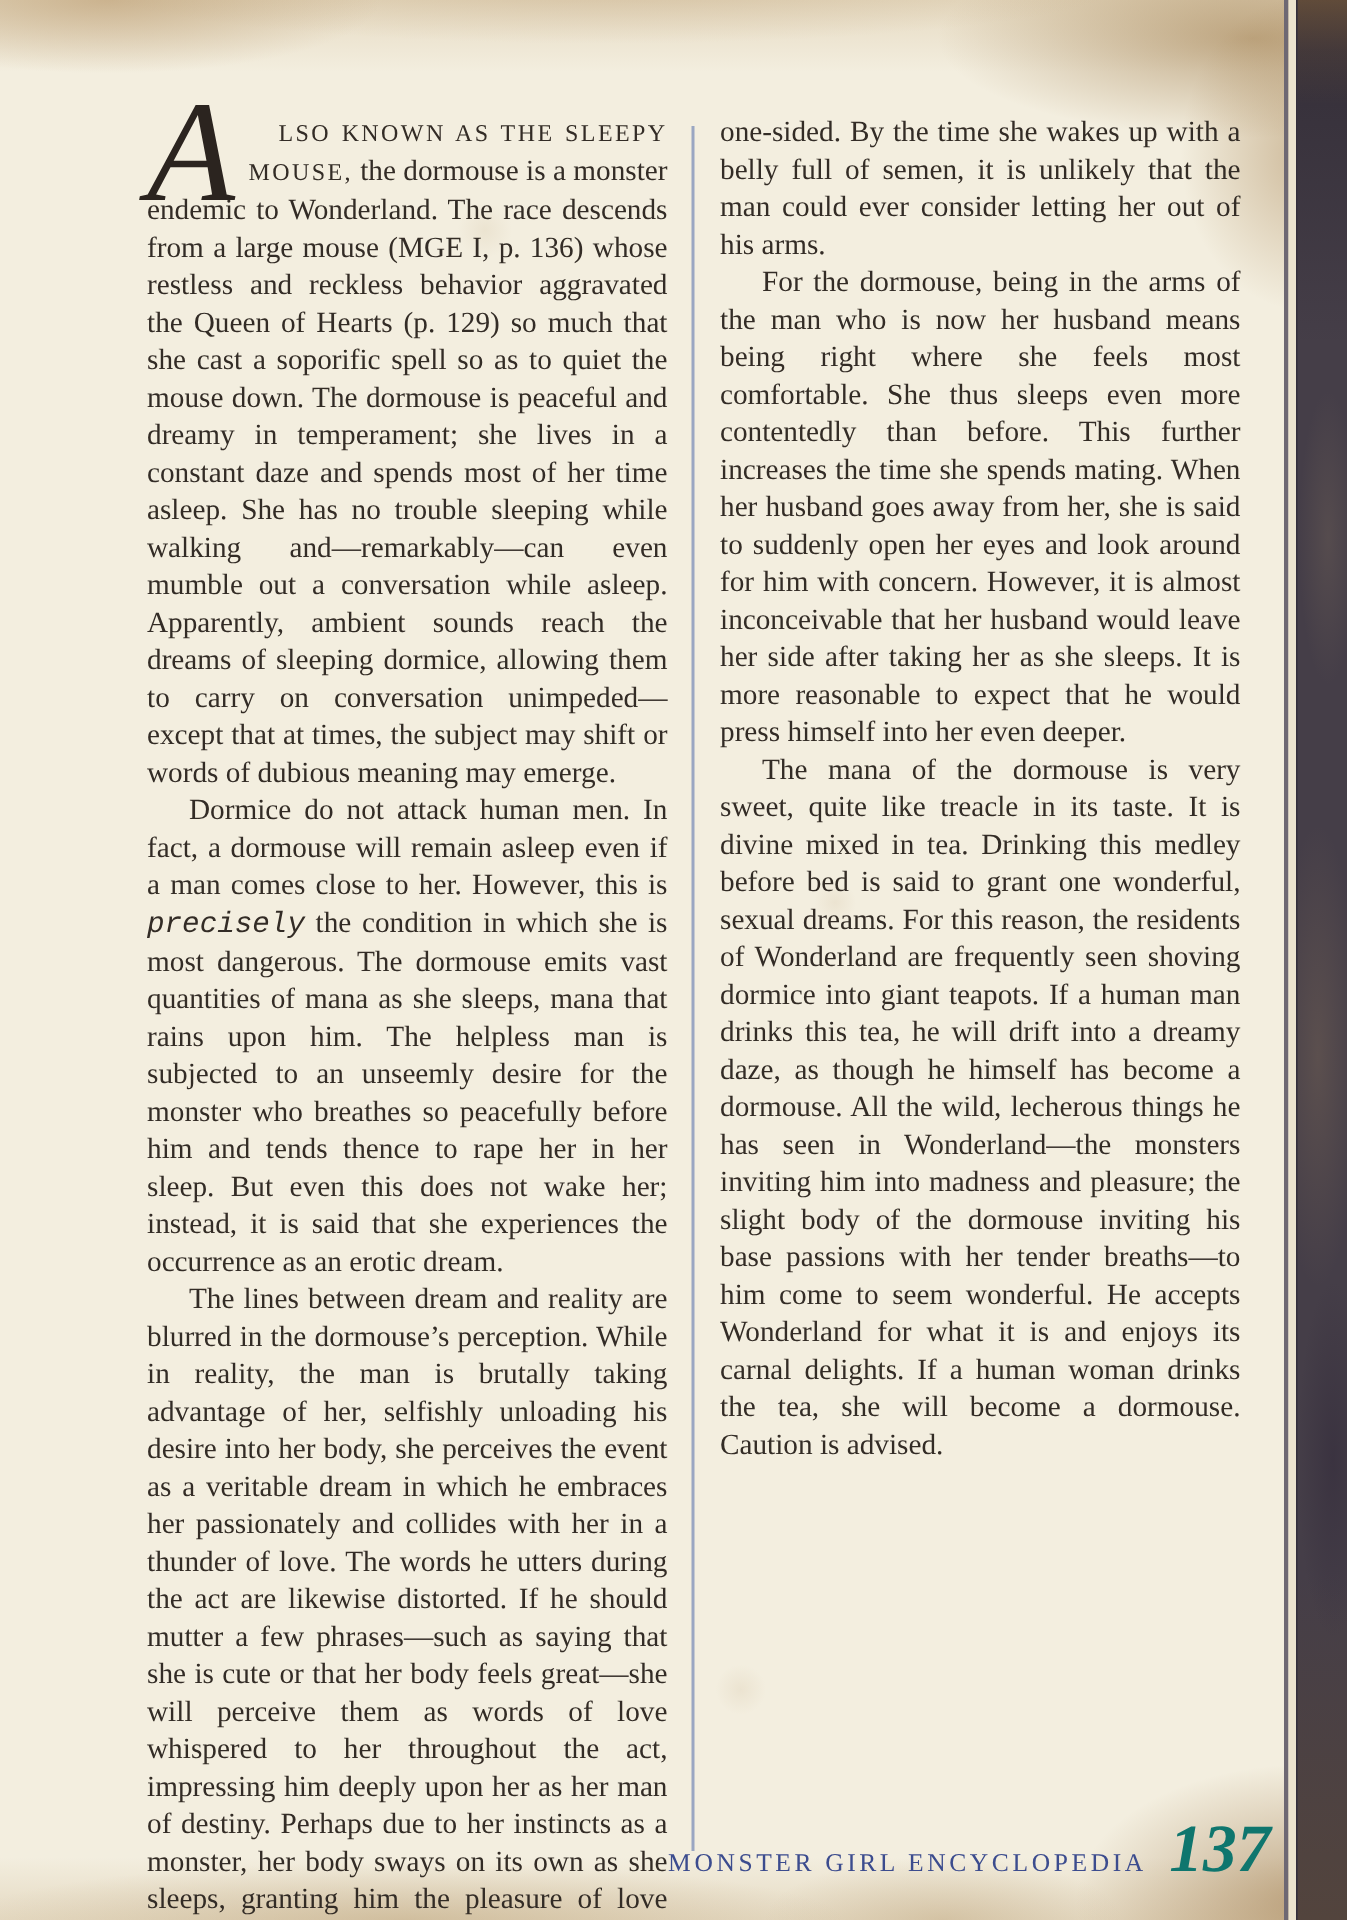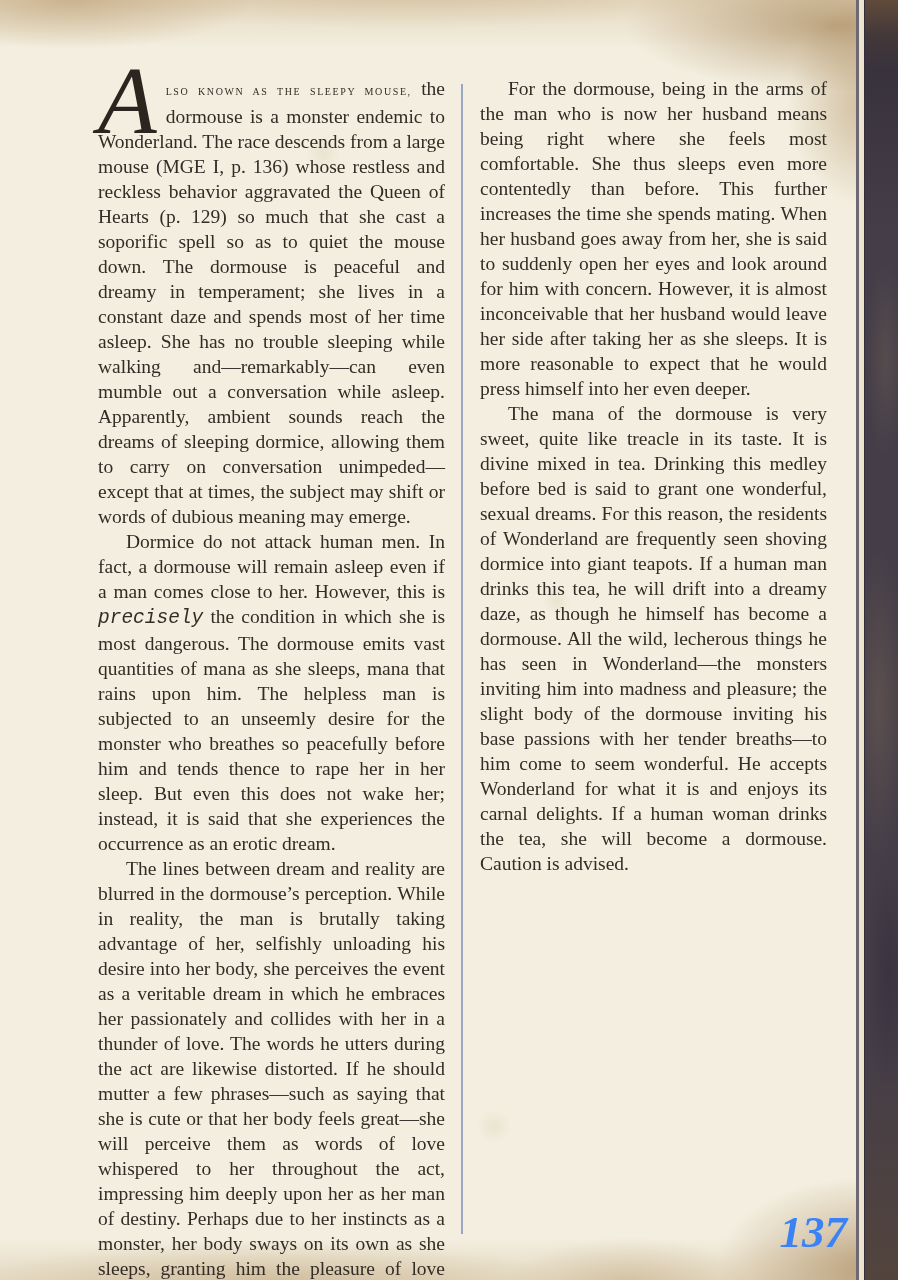--- a/index.html
+++ b/index.html
@@ -63,53 +63,56 @@
   }
   .para.indent { text-indent: 28px; }
   .dropcap {
     float: left;
     font-style: italic;
     font-size: 96px; line-height: 50px; height: 50px;
     margin: 0 9px 0 0;
     color: #2b241f;
   }
   .smallcaps {
-    font-size: 10px;
+    font-size: 16px;
     letter-spacing: 1.6px;
+    margin-left: 20px;
   }
   em { font-style: italic; font-family: Liberation Mono, monospace; }
   
   .footer {
     position: absolute; top: 1206px; right: 51px;
     display: flex; align-items: baseline; gap: 15px;
   }
   .footer-title {
     font-size: 17px; letter-spacing: 2.4px;
     color: #3c4c8e;
   }
   .page-number {
     font-size: 45px; font-style: italic; font-weight: bold;
-    color: #3b82f6;
+    color: #0f766e;
   }
 </style>
 </head>
 <body>
 
 <div class="paper"></div>
 <div class="edge-hairline"></div>
 <div class="edge-cream-strip"></div>
 <div class="edge-band"></div>
 
 <div class="divider"></div>
 
 <div class="col col-left">
     <p class="para"><span class="dropcap">A</span><span class="smallcaps">LSO KNOWN AS THE SLEEPY MOUSE,</span><span> the dormouse is a monster endemic to Wonderland. The race descends from a large mouse (MGE I, p. 136) whose restless and reckless behavior aggravated the Queen of Hearts (p. 129) so much that she cast a soporific spell so as to quiet the mouse down. The dormouse is peaceful and dreamy in temperament; she lives in a constant daze and spends most of her time asleep. She has no trouble sleeping while walking and—remarkably—can even mumble out a conversation while asleep. Apparently, ambient sounds reach the dreams of sleeping dormice, allowing them to carry on conversation unimpeded—except that at times, the subject may shift or words of dubious meaning may emerge.</span></p>
     <p class="para indent"><span>Dormice do not attack human men. In fact, a dormouse will remain asleep even if a man comes close to her. However, this is </span><em>precisely</em><span> the condition in which she is most dangerous. The dormouse emits vast quantities of mana as she sleeps, mana that rains upon him. The helpless man is subjected to an unseemly desire for the monster who breathes so peacefully before him and tends thence to rape her in her sleep. But even this does not wake her; instead, it is said that she experiences the occurrence as an erotic dream.</span></p>
     <p class="para indent"><span>The lines between dream and reality are blurred in the dormouse’s perception. While in reality, the man is brutally taking advantage of her, selfishly unloading his desire into her body, she perceives the event as a veritable dream in which he embraces her passionately and collides with her in a thunder of love. The words he utters during the act are likewise distorted. If he should mutter a few phrases—such as saying that she is cute or that her body feels great—she will perceive them as words of love whispered to her throughout the act, impressing him deeply upon her as her man of destiny. Perhaps due to her instincts as a monster, her body sways on its own as she sleeps, granting him the pleasure of love that is not</span></p>
   </div>
 <div class="col col-right">
+    <p class="para"><span>one-sided. By the time she wakes up with a belly full of semen, it is unlikely that the man could ever consider letting her out of his arms.</span></p>
     <p class="para indent"><span>For the dormouse, being in the arms of the man who is now her husband means being right where she feels most comfortable. She thus sleeps even more contentedly than before. This further increases the time she spends mating. When her husband goes away from her, she is said to suddenly open her eyes and look around for him with concern. However, it is almost inconceivable that her husband would leave her side after taking her as she sleeps. It is more reasonable to expect that he would press himself into her even deeper.</span></p>
     <p class="para indent"><span>The mana of the dormouse is very sweet, quite like treacle in its taste. It is divine mixed in tea. Drinking this medley before bed is said to grant one wonderful, sexual dreams. For this reason, the residents of Wonderland are frequently seen shoving dormice into giant teapots. If a human man drinks this tea, he will drift into a dreamy daze, as though he himself has become a dormouse. All the wild, lecherous things he has seen in Wonderland—the monsters inviting him into madness and pleasure; the slight body of the dormouse inviting his base passions with her tender breaths—to him come to seem wonderful. He accepts Wonderland for what it is and enjoys its carnal delights. If a human woman drinks the tea, she will become a dormouse. Caution is advised.</span></p>
   </div>
 
 <div class="footer">
+  <span class="footer-title">MONSTER GIRL ENCYCLOPEDIA</span>
   <span class="page-number">137</span>
 </div>
 
 </body></html>

